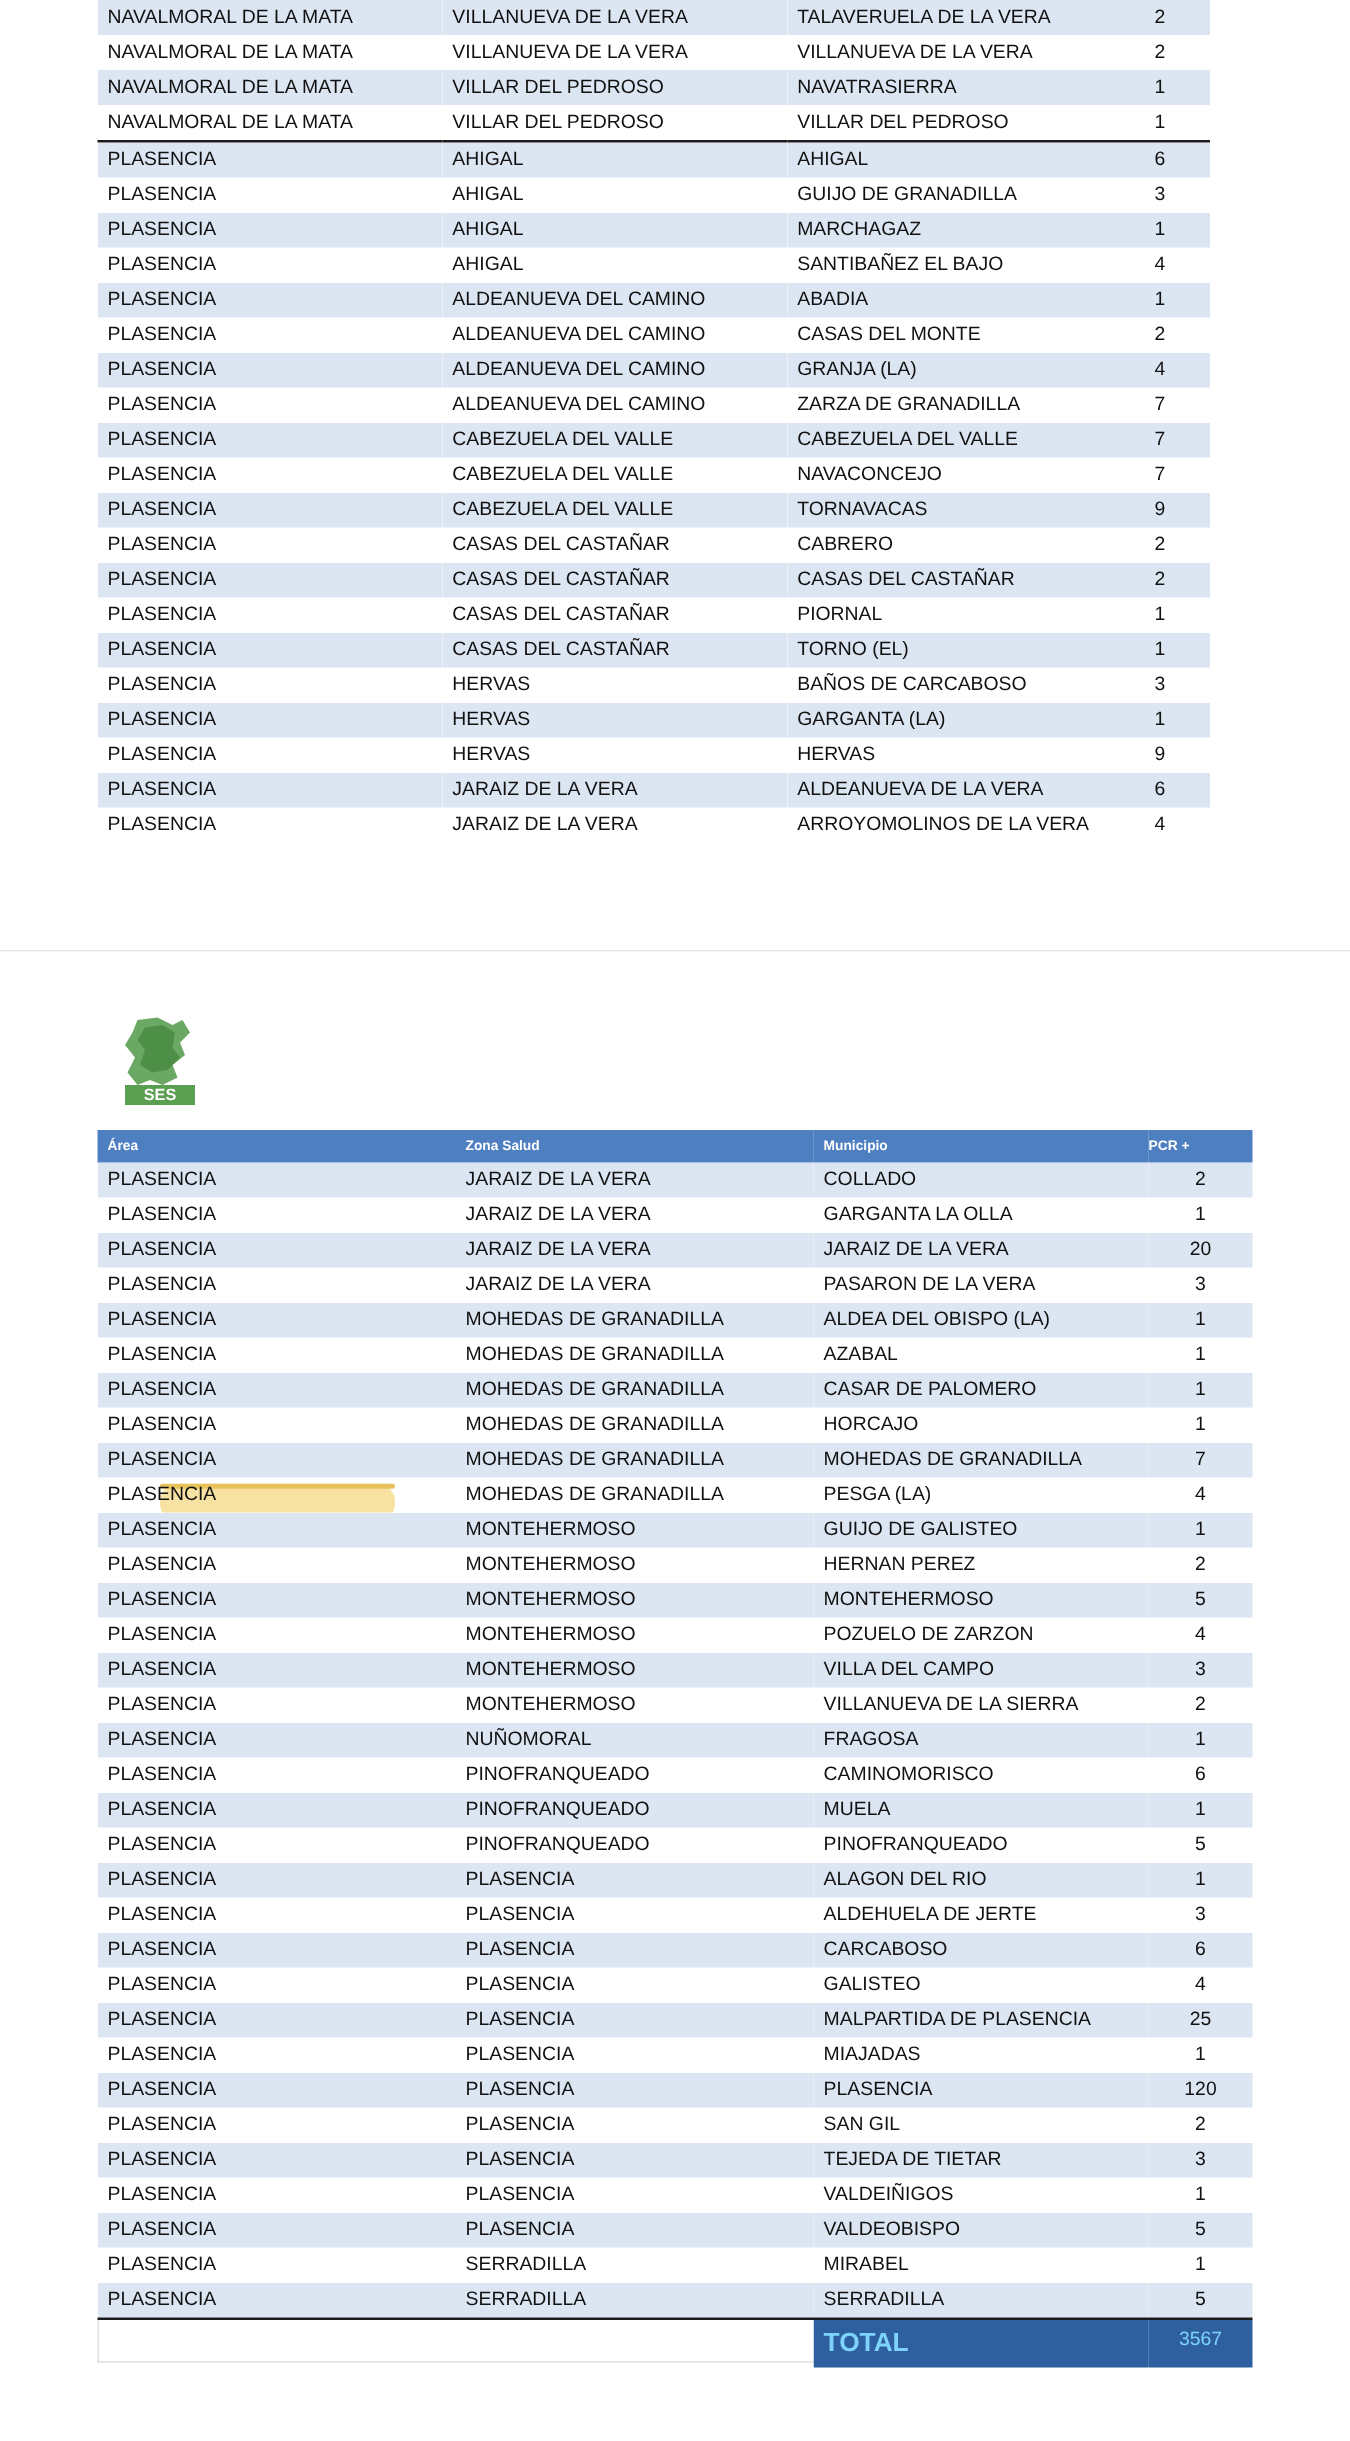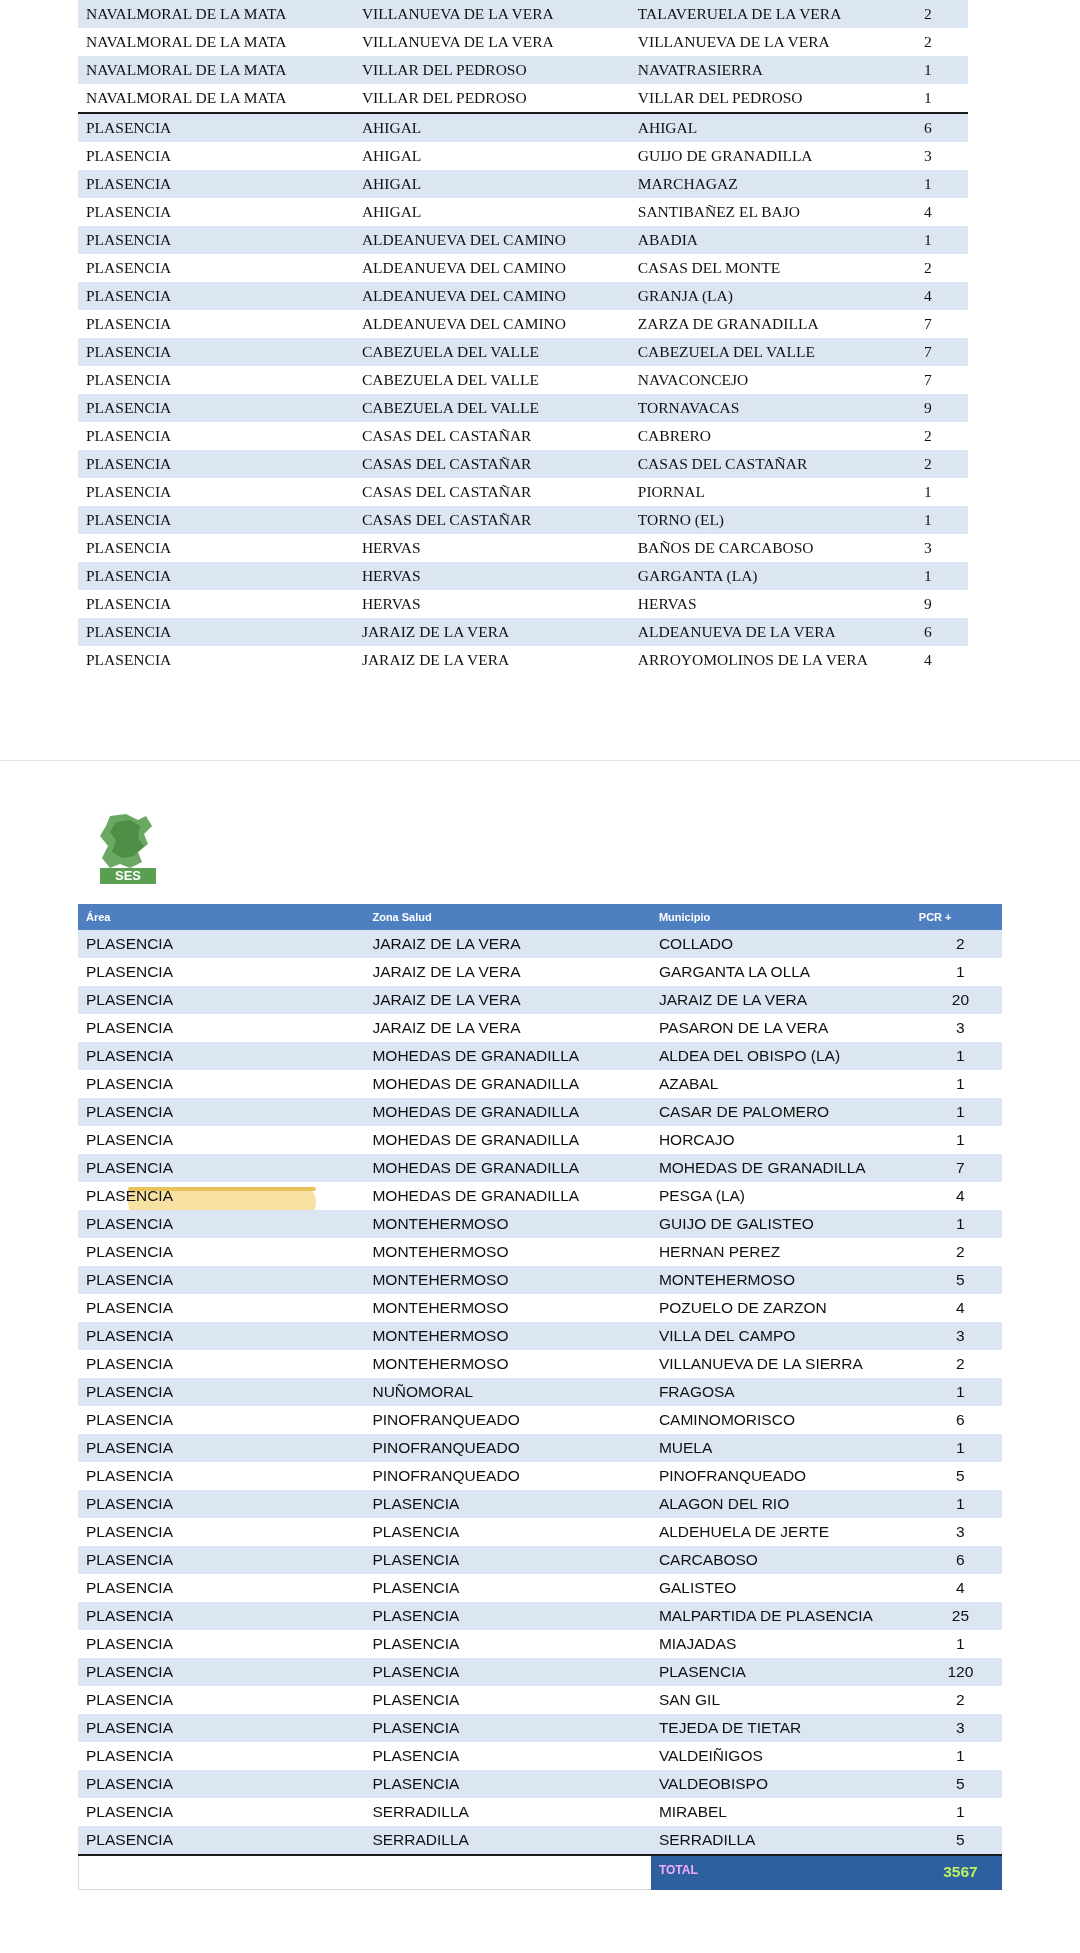--- a/index.html
+++ b/index.html
@@ -11,21 +11,20 @@
   .page {
     width: 1080px;
     min-height: 1953px;
     position: relative;
     background: #ffffff;
   }
 
   
   .section-top {
     padding: 0 112px 0 78px;
-    font-family: Liberation Serif, serif;
   }
   .table-wrap { width: 100%; }
   table.covid {
     width: 100%;
     border-collapse: collapse;
     font-size: 15.5px;
     color: #111;
   }
   table.covid td {
     padding: 5px 0 5px 0;
@@ -143,32 +142,32 @@
   .total-blank {
     width: 62%;
     background: #ffffff;
     height: 34px;
     border-left: 1px solid #d9d9d9;
     border-bottom: 1px solid #d9d9d9;
   }
   .total-label {
     width: 29%;
     background: #2e5f9e;
-    color: #f0abfc;
-    font-size: 12px;
+    color: #7dd3fc;
+    font-size: 21px;
     font-weight: bold;
     padding: 7px 0 7px 8px;
     white-space: nowrap;
   }
   .total-value {
     width: 9%;
     background: #2e5f9e;
-    color: #bef264;
+    color: #7dd3fc;
     font-size: 15.5px;
-    font-weight: bold;
+    font-weight: normal;
     text-align: center;
     padding: 7px 0;
   }
   .bottom-pad { height: 40px; }
 </style>
 </head>
 <body>
 
 <div class="page">
 

